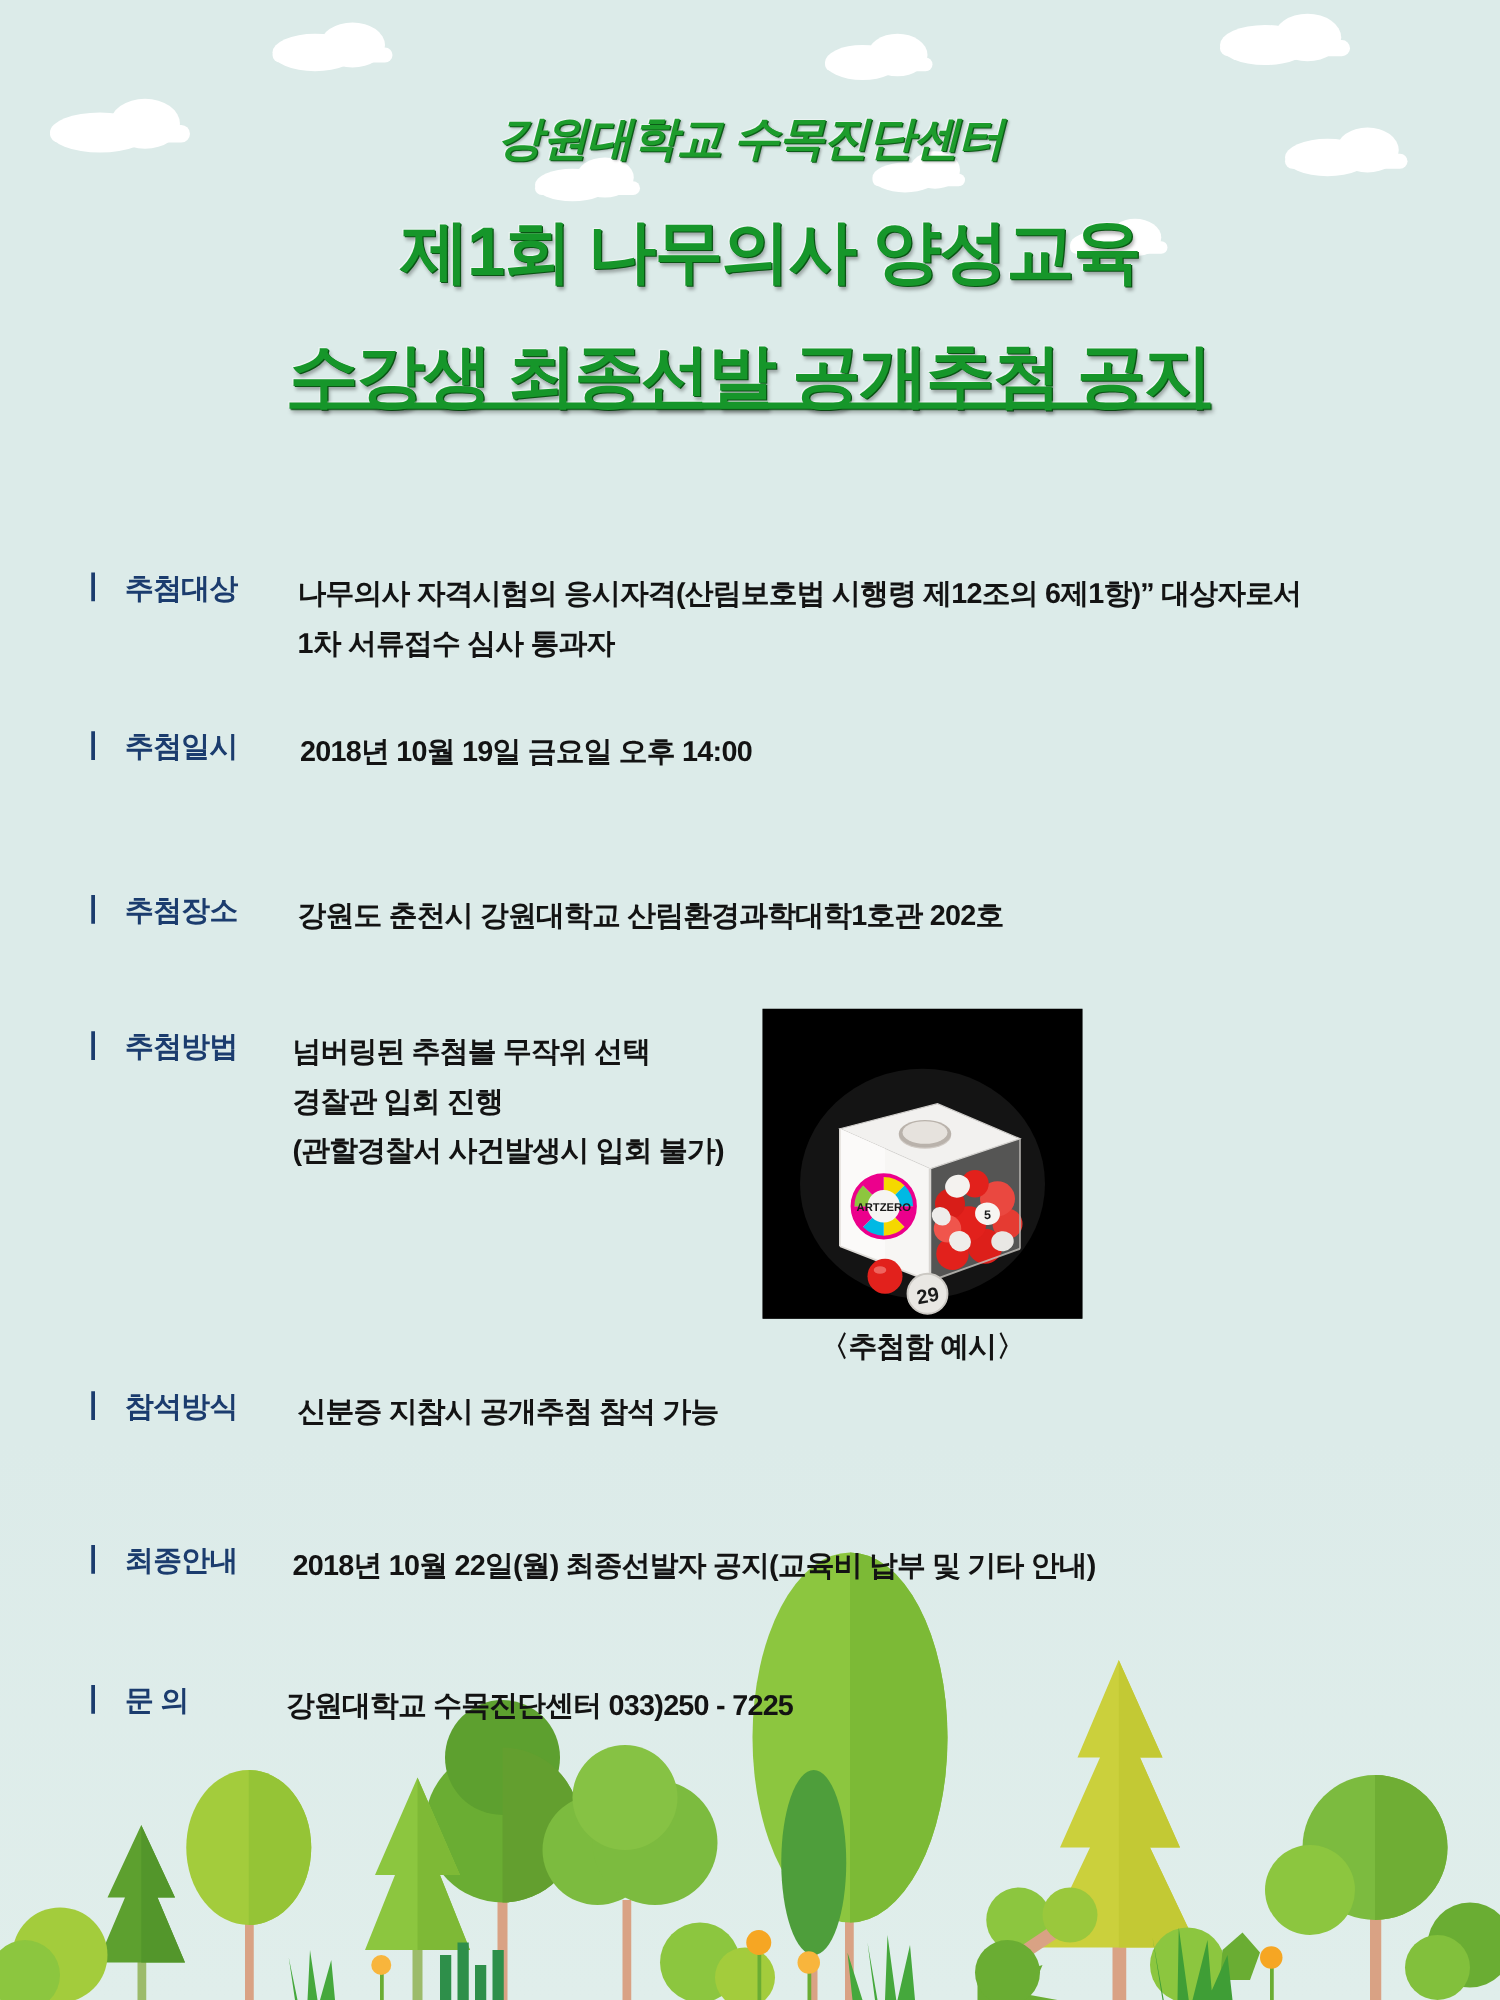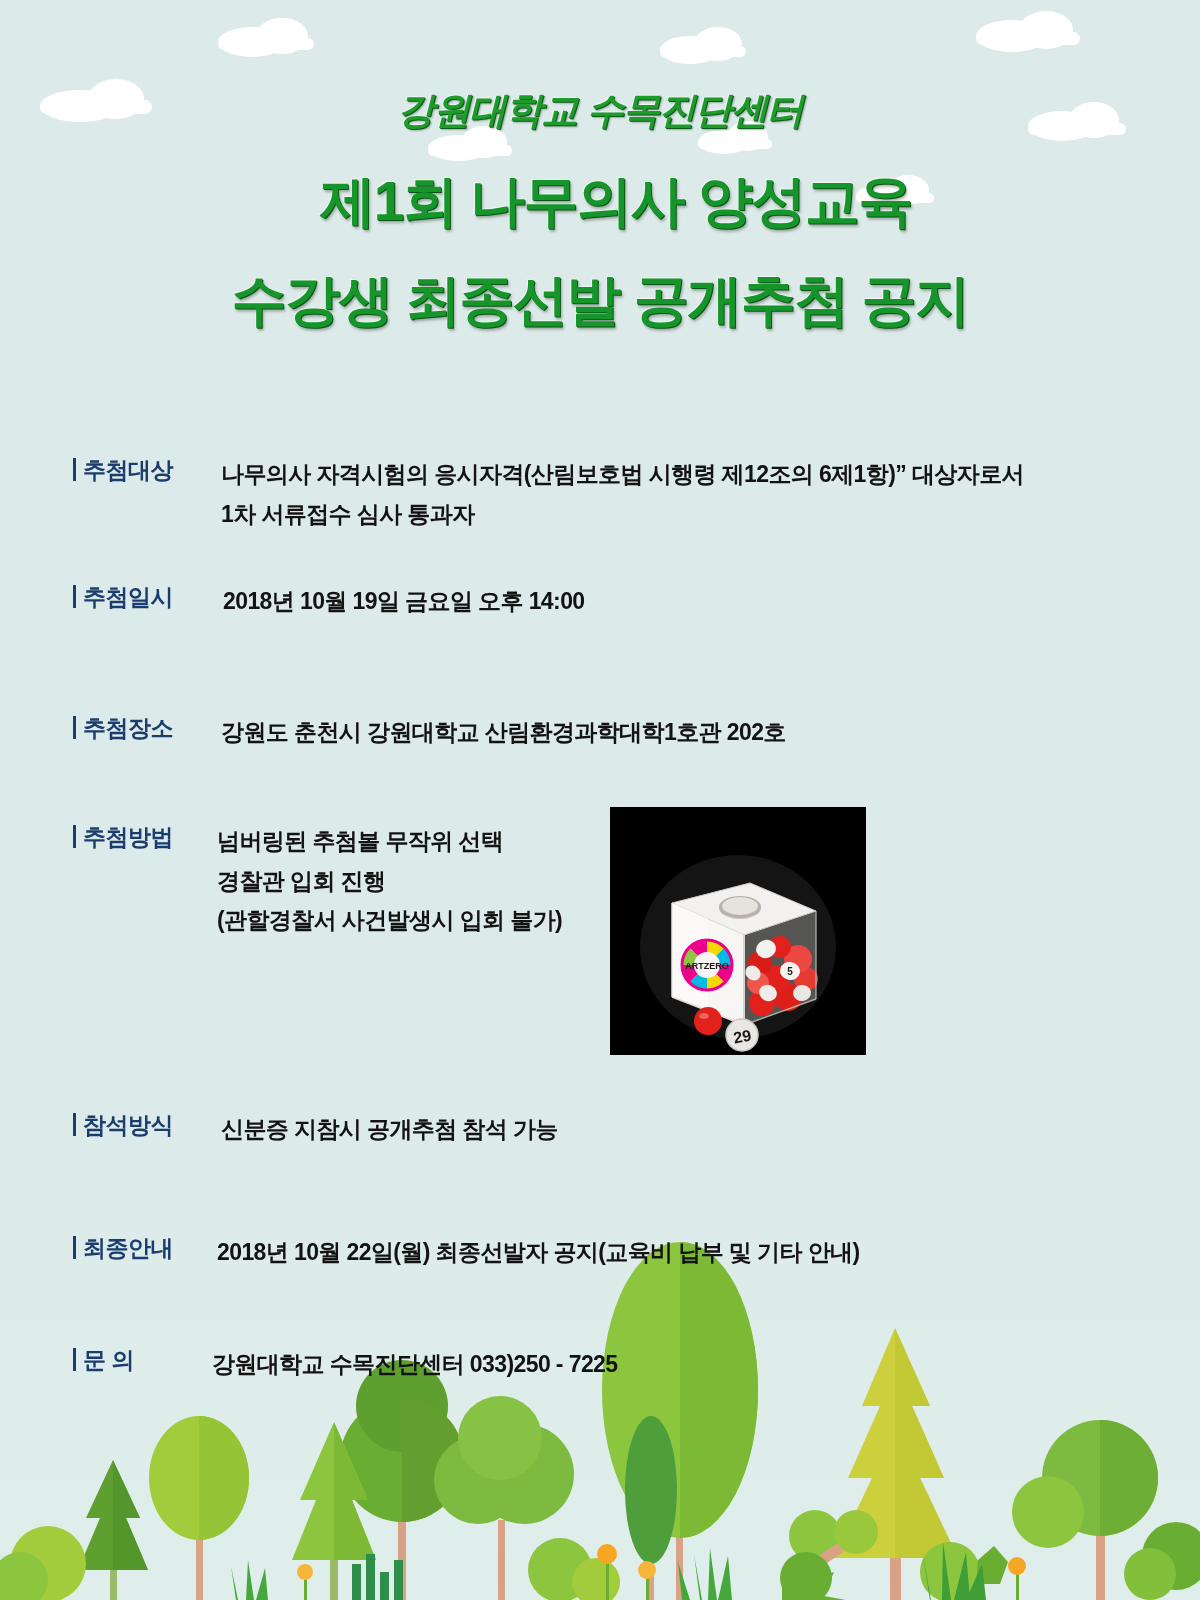--- a/index.html
+++ b/index.html
@@ -38,29 +38,30 @@
     font-size:55px; font-weight:bold; letter-spacing:-1.5px;
     color:#16962a;
     text-shadow:1px 1px 0 #0a5414, 2px 3px 3px rgba(0,0,0,.3), -1px -1px 0 rgba(255,255,255,.5);
     padding-left:32px;
   }
   .title-main2 {
     margin-top:25px;
     font-size:55px; font-weight:bold; letter-spacing:-1.5px;
     color:#16962a;
     text-shadow:1px 1px 0 #0a5414, 2px 3px 3px rgba(0,0,0,.3), -1px -1px 0 rgba(255,255,255,.5);
+    text-decoration:underline;
   }
 
   
   .info { position:absolute; left:0; top:0; width:1200px; }
   .row { position:absolute; display:flex; align-items:flex-start; }
   .label {
     color:#1b3c6e; font-weight:bold; font-size:23px;
     white-space:nowrap; letter-spacing:-.5px;
-    display:flex; align-items:flex-start; gap:7px;
+    display:flex; align-items:flex-start; gap:24px;
   }
   .label .bar {
     display:inline-block; width:3px; height:23px;
     background:#1b3c6e; margin-top:3px; flex:none;
   }
   .value {
     color:#131313; font-weight:bold; font-size:23px;
     letter-spacing:-.6px; line-height:1.72;
   }
   .value .ln { display:block; white-space:nowrap; }
@@ -388,14 +389,15 @@
         <ellipse cx="94" cy="209" rx="5" ry="3" fill="#f4817a" opacity=".7"></ellipse>
         <g>
           <circle cx="132" cy="228" r="16" fill="#e9e7e3"></circle>
           <circle cx="132" cy="228" r="16" fill="none" stroke="#cbc8c3" stroke-width="1.5"></circle>
           <text x="132" y="235" font-size="16" font-family="'Liberation Sans',sans-serif" font-weight="bold" fill="#1b1b1b" text-anchor="middle" transform="rotate(-10 132 228)">29</text>
         </g>
       </svg>
     </div>
   </div>
 
+  <div class="caption">〈추첨함 예시〉</div>
 
 </div>
 
 </body></html>

